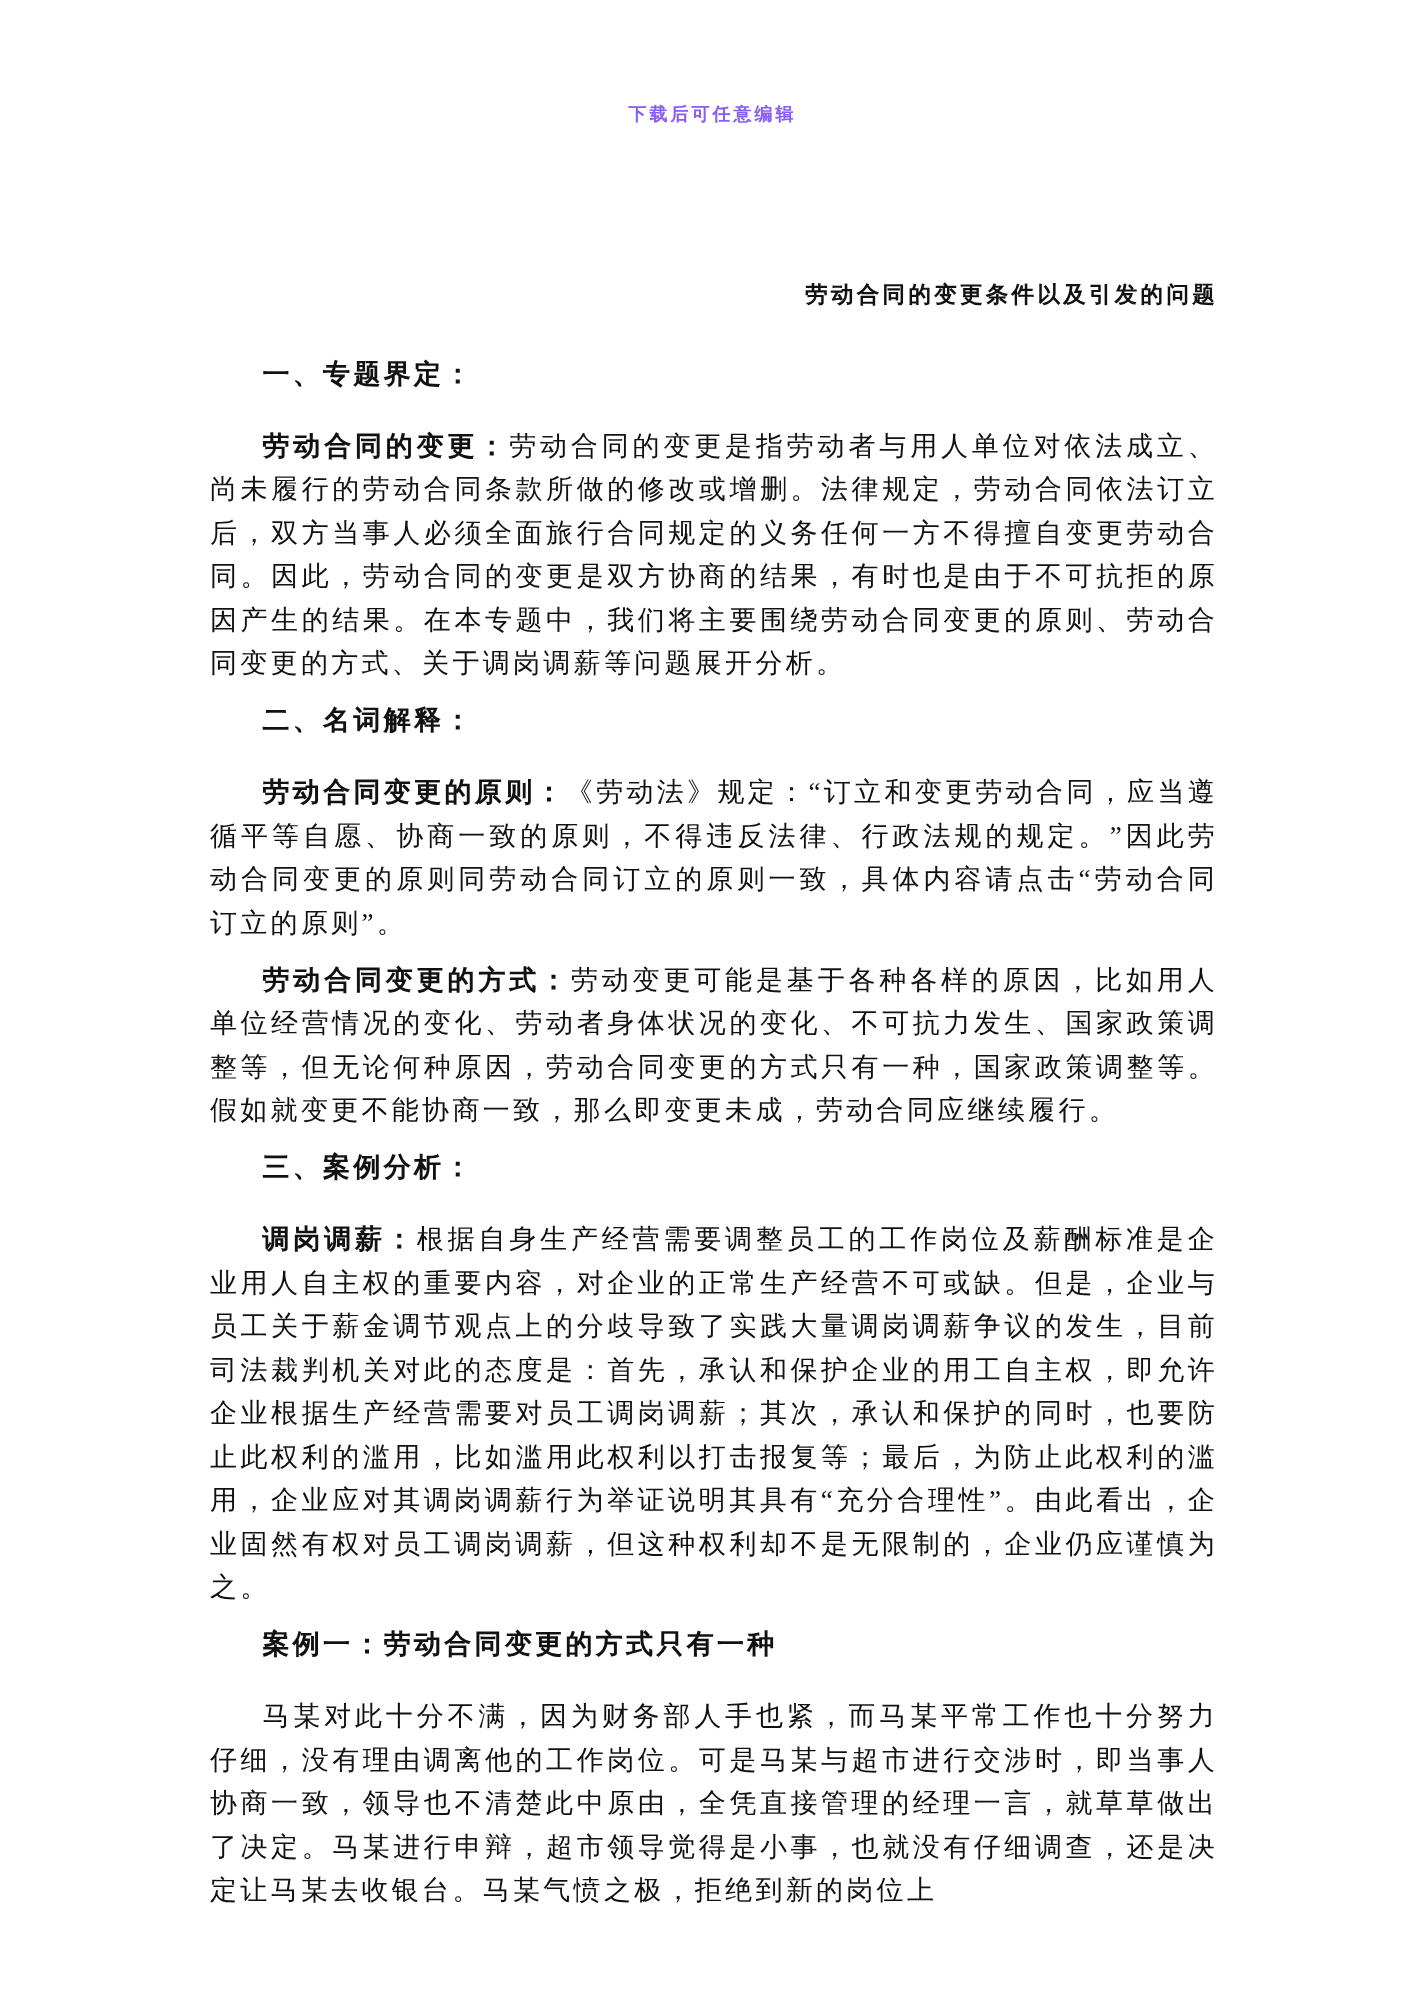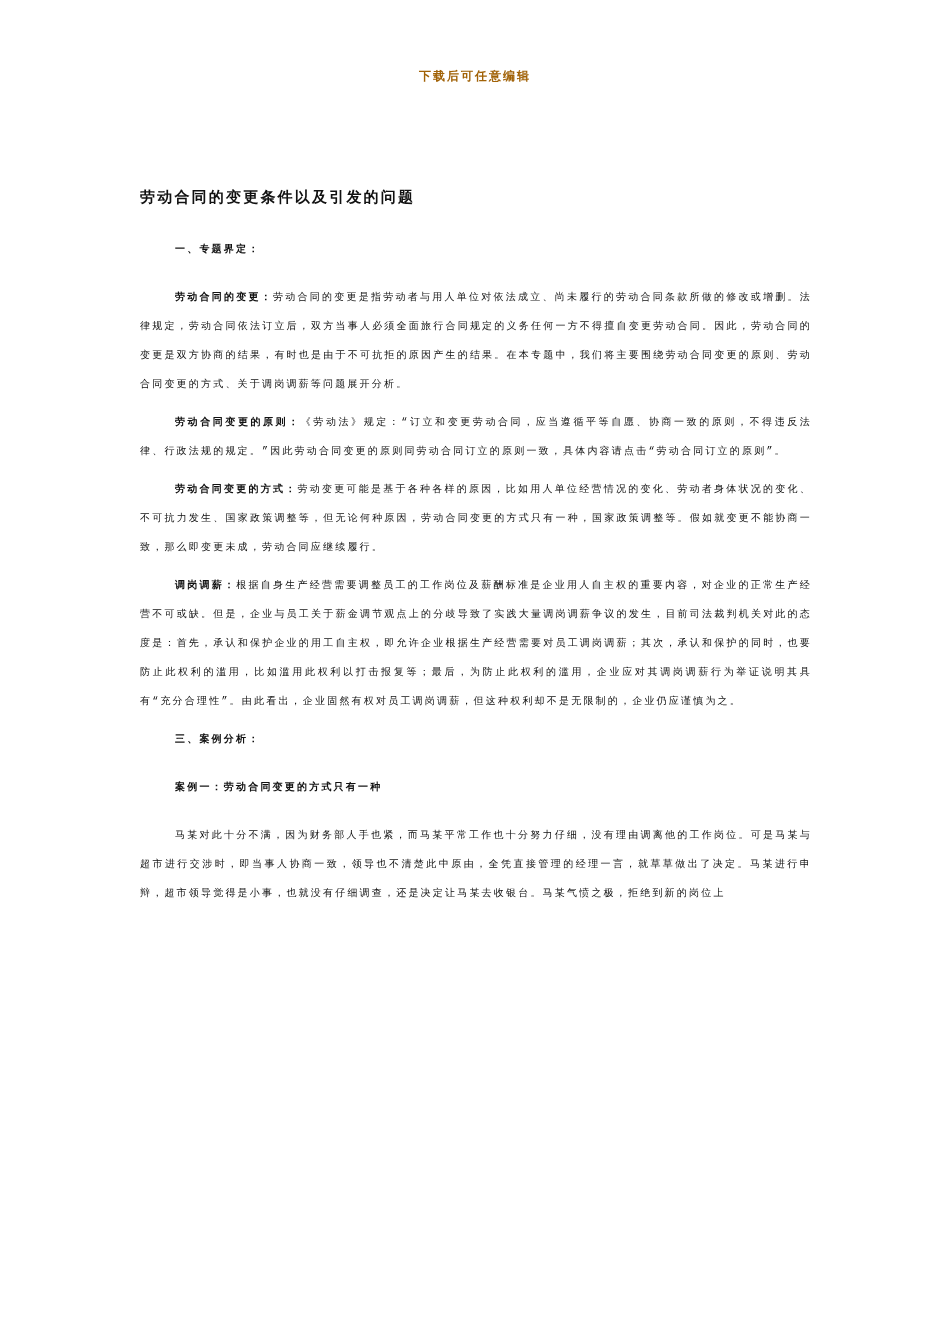--- a/index.html
+++ b/index.html
@@ -20,41 +20,41 @@
     padding: 68px 138px 0 140px;
   }
   .watermark {
     position: absolute;
     top: 68px;
     left: 0;
     width: 950px;
     text-align: center;
     font-size: 12px;
     letter-spacing: 2px;
-    color: #a16207;
+    color: #8b5cf6;
     font-weight: bold;
   }
   .content {
     margin-top: 115px;
     width: 672px;
   }
   .doc-title {
     font-size: 15px;
     font-weight: bold;
     letter-spacing: 2.2px;
     line-height: 29px;
     margin: 0 0 23px 0;
+    text-align: right;
   }
   .para {
-    font-size: 10px;
+    font-size: 18px;
     letter-spacing: 2.2px;
     line-height: 29px;
     text-align: justify;
     text-indent: 35px;
-    font-family: Liberation Mono, monospace;
   }
   .para.heading {
     font-weight: bold;
     margin: 0 0 19px 0;
   }
   .para.body-para {
     margin: 0 0 9px 0;
   }
   .para .lead {
     font-weight: bold;
@@ -69,28 +69,29 @@
   <div class="watermark">下载后可任意编辑</div>
 
   <div class="content">
 
     <h1 class="doc-title">劳动合同的变更条件以及引发的问题</h1>
 
     <p class="para heading">一、专题界定：</p>
 
     <p class="para body-para"><span class="lead">劳动合同的变更：</span><span>劳动合同的变更是指劳动者与用人单位对依法成立、尚未履行的劳动合同条款所做的修改或增删。法律规定，劳动合同依法订立后，双方当事人必须全面旅行合同规定的义务任何一方不得擅自变更劳动合同。因此，劳动合同的变更是双方协商的结果，有时也是由于不可抗拒的原因产生的结果。在本专题中，我们将主要围绕劳动合同变更的原则、劳动合同变更的方式、关于调岗调薪等问题展开分析。</span></p>
 
+    <p class="para heading">二、名词解释：</p>
 
     <p class="para body-para"><span class="lead">劳动合同变更的原则：</span><span>《劳动法》规定：“订立和变更劳动合同，应当遵循平等自愿、协商一致的原则，不得违反法律、行政法规的规定。”因此劳动合同变更的原则同劳动合同订立的原则一致，具体内容请点击“劳动合同订立的原则”。</span></p>
 
     <p class="para body-para"><span class="lead">劳动合同变更的方式：</span><span>劳动变更可能是基于各种各样的原因，比如用人单位经营情况的变化、劳动者身体状况的变化、不可抗力发生、国家政策调整等，但无论何种原因，劳动合同变更的方式只有一种，国家政策调整等。假如就变更不能协商一致，那么即变更未成，劳动合同应继续履行。</span></p>
 
+    <p class="para heading">三、案例分析：</p>
+
     <p class="para body-para"><span class="lead">调岗调薪：</span><span>根据自身生产经营需要调整员工的工作岗位及薪酬标准是企业用人自主权的重要内容，对企业的正常生产经营不可或缺。但是，企业与员工关于薪金调节观点上的分歧导致了实践大量调岗调薪争议的发生，目前司法裁判机关对此的态度是：首先，承认和保护企业的用工自主权，即允许企业根据生产经营需要对员工调岗调薪；其次，承认和保护的同时，也要防止此权利的滥用，比如滥用此权利以打击报复等；最后，为防止此权利的滥用，企业应对其调岗调薪行为举证说明其具有“充分合理性”。由此看出，企业固然有权对员工调岗调薪，但这种权利却不是无限制的，企业仍应谨慎为之。</span></p>
-
-    <p class="para heading">三、案例分析：</p>
 
     <p class="para heading">案例一：劳动合同变更的方式只有一种</p>
 
 
     <p class="para body-para"><span class="lead"></span><span>马某对此十分不满，因为财务部人手也紧，而马某平常工作也十分努力仔细，没有理由调离他的工作岗位。可是马某与超市进行交涉时，即当事人协商一致，领导也不清楚此中原由，全凭直接管理的经理一言，就草草做出了决定。马某进行申辩，超市领导觉得是小事，也就没有仔细调查，还是决定让马某去收银台。马某气愤之极，拒绝到新的岗位上</span></p>
 
   </div>
 </div>
 
 </body></html>

